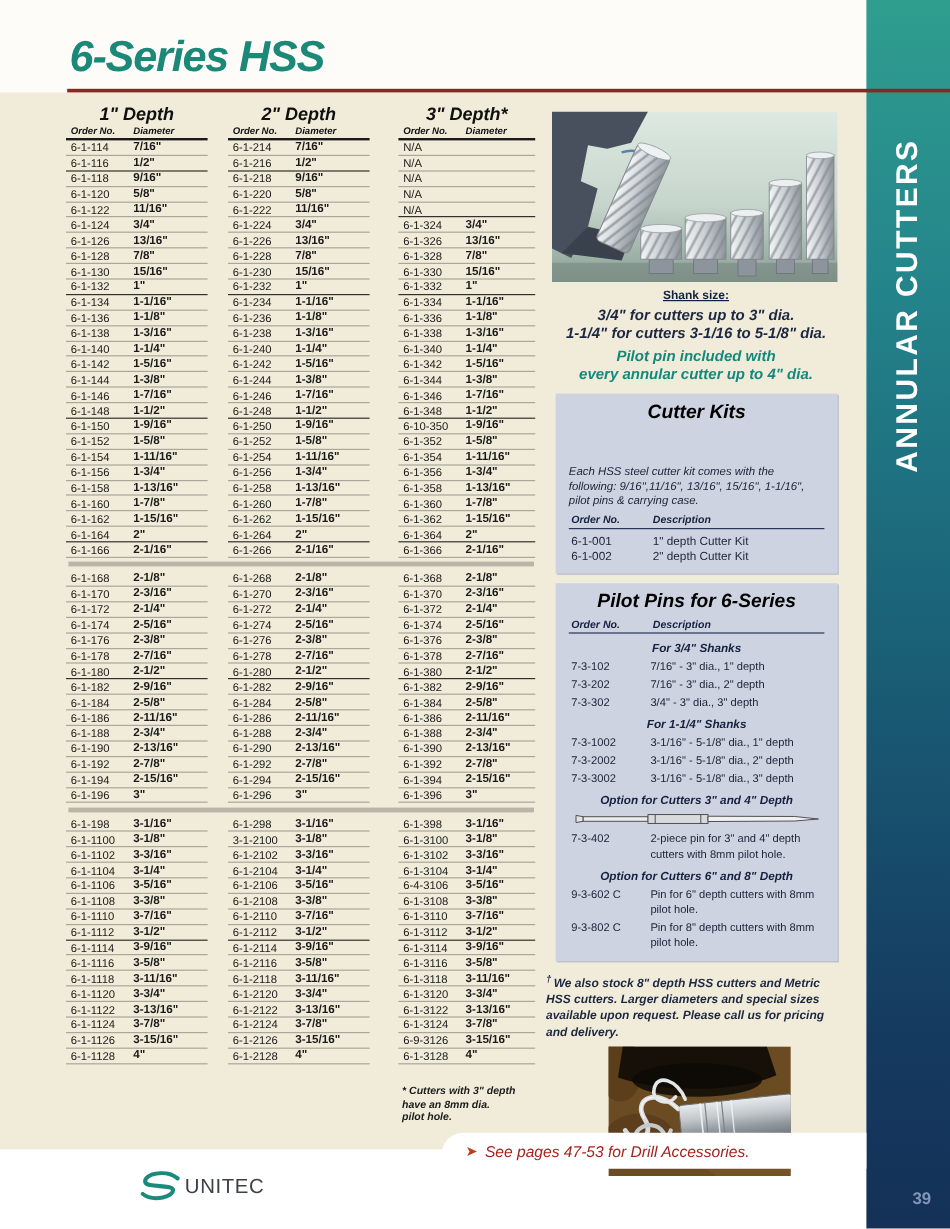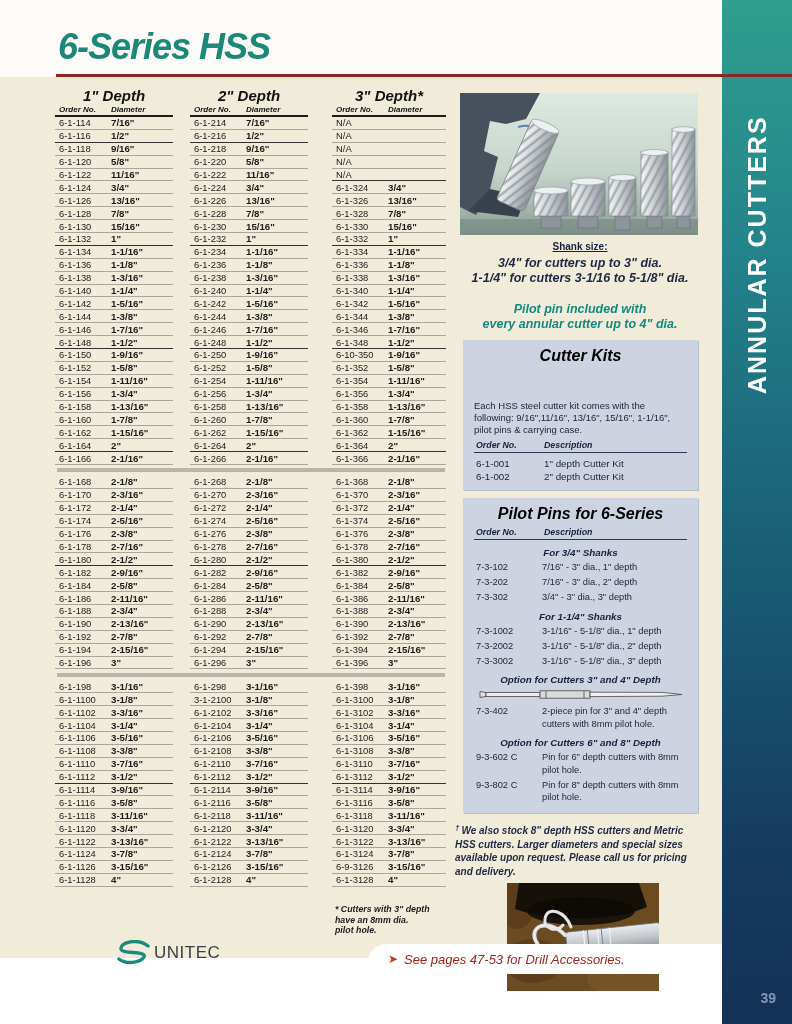--- a/index.html
+++ b/index.html
@@ -37,25 +37,25 @@
   .tbl-footnote { position:absolute; left:280px; top:816px; width:118px; font-size:8.8px; font-weight:bold; font-style:italic;
     white-space:pre-line; line-height:10.5px; color:#1b1b1b; }
 
   
   .right-col { position:absolute; left:455px; top:93px; width:250px; z-index:3; }
   .photo-top { display:block; width:238px; height:142px; margin-left:5px; }
   .shank-block { text-align:center; margin-top:4px; color:#1d2742; }
   .shank-title { font-size:10px; font-weight:bold; text-decoration:underline; color:#13203f; line-height:16px; margin-bottom:1px; }
   .shank-line { font-size:12.5px; font-weight:bold; font-style:italic; line-height:15px; color:#1d2742; }
   .pilot-note { font-size:12.5px; font-weight:bold; font-style:italic; line-height:15px; color:#12897c; }
-  .pilot-note.first { margin-top:16px; }
+  .pilot-note.first { margin-top:4px; }
 
   .panel { background:#cdd3e0; width:235px; margin:8px 0 0 8px; padding:7px 11px; box-shadow:1px 1px 0 #b7bdca; }
   .panel-title { font-size:16px; font-weight:bold; font-style:italic; text-align:center; color:#000000; margin-bottom:4px; }
-  .kits-intro { font-size:9.5px; color:#1d2338; line-height:12px; margin-bottom:4px;margin-top:35px; }
+  .kits-intro { font-size:9.5px; font-style:italic; color:#1d2338; line-height:12px; margin-bottom:4px;margin-top:35px; }
   .panel-head { display:flex; font-size:8.8px; font-weight:bold; font-style:italic; border-bottom:1.6px solid #2a3655;
     padding-bottom:2px; color:#15213f; }
   .panel-head .h1 { width:70px; padding-left:2px; }
   .krow { display:flex; font-size:9.8px; line-height:13px; color:#1d2338; }
   #kits-rows { margin-top:4px; }
   .krow .ko { width:70px; padding-left:2px; }
 
   .pin-group-head { text-align:center; font-size:9.8px; font-weight:bold; font-style:italic; color:#15213f; margin:7px 0 3px; }
   .prow { display:flex; font-size:9.3px; line-height:12.5px; margin-bottom:2.5px; color:#1d2338; }
   .prow .po { width:68px; padding-left:2px; flex:none; }
@@ -64,21 +64,21 @@
 
   .dagger-note { margin:8px 0 0 0; width:250px; font-size:10px; font-weight:bold; font-style:italic; color:#1d2742; line-height:13.5px; }
   .dagger-note sup { font-size:8px; margin-right:2px; }
   .photo-bottom { display:block; width:152px; height:108px; margin:5px 0 0 52px; }
 
   
   .see-band { position:absolute; left:368px; top:944px; width:354px; height:30px; background:#ffffff;
     border-radius:18px 0 0 0; z-index:4; display:flex; align-items:center; padding-left:20px; }
   .see-arrow { color:#c03a1e; font-size:12px; margin-right:6px; font-style:normal; }
   .see-text { font-size:13px; font-style:italic; color:#a3231d; }
-  .logo { position:absolute; left:114px; top:940px; display:flex; align-items:center; z-index:5; }
+  .logo { position:absolute; left:114px; top:976px; display:flex; align-items:center; z-index:5; }
   .logo-text { font-size:17px; color:#3c4147; letter-spacing:0.5px; margin-left:2px; }
 </style>
 </head>
 <body>
 
 <div class="page">
 
   <div class="cream"></div>
   <div class="footer-white"></div>
 
@@ -759,21 +759,21 @@
         </div>
         <div class="trow">
           <span class="ord">6-1-3102</span>
           <span class="dia">3-3/16"</span>
         </div>
         <div class="trow">
           <span class="ord">6-1-3104</span>
           <span class="dia">3-1/4"</span>
         </div>
         <div class="trow">
-          <span class="ord">6-1-3106</span>
+          <span class="ord">6-4-3106</span>
           <span class="dia">3-5/16"</span>
         </div>
         <div class="trow">
           <span class="ord">6-1-3108</span>
           <span class="dia">3-3/8"</span>
         </div>
         <div class="trow">
           <span class="ord">6-1-3110</span>
           <span class="dia">3-7/16"</span>
         </div>

